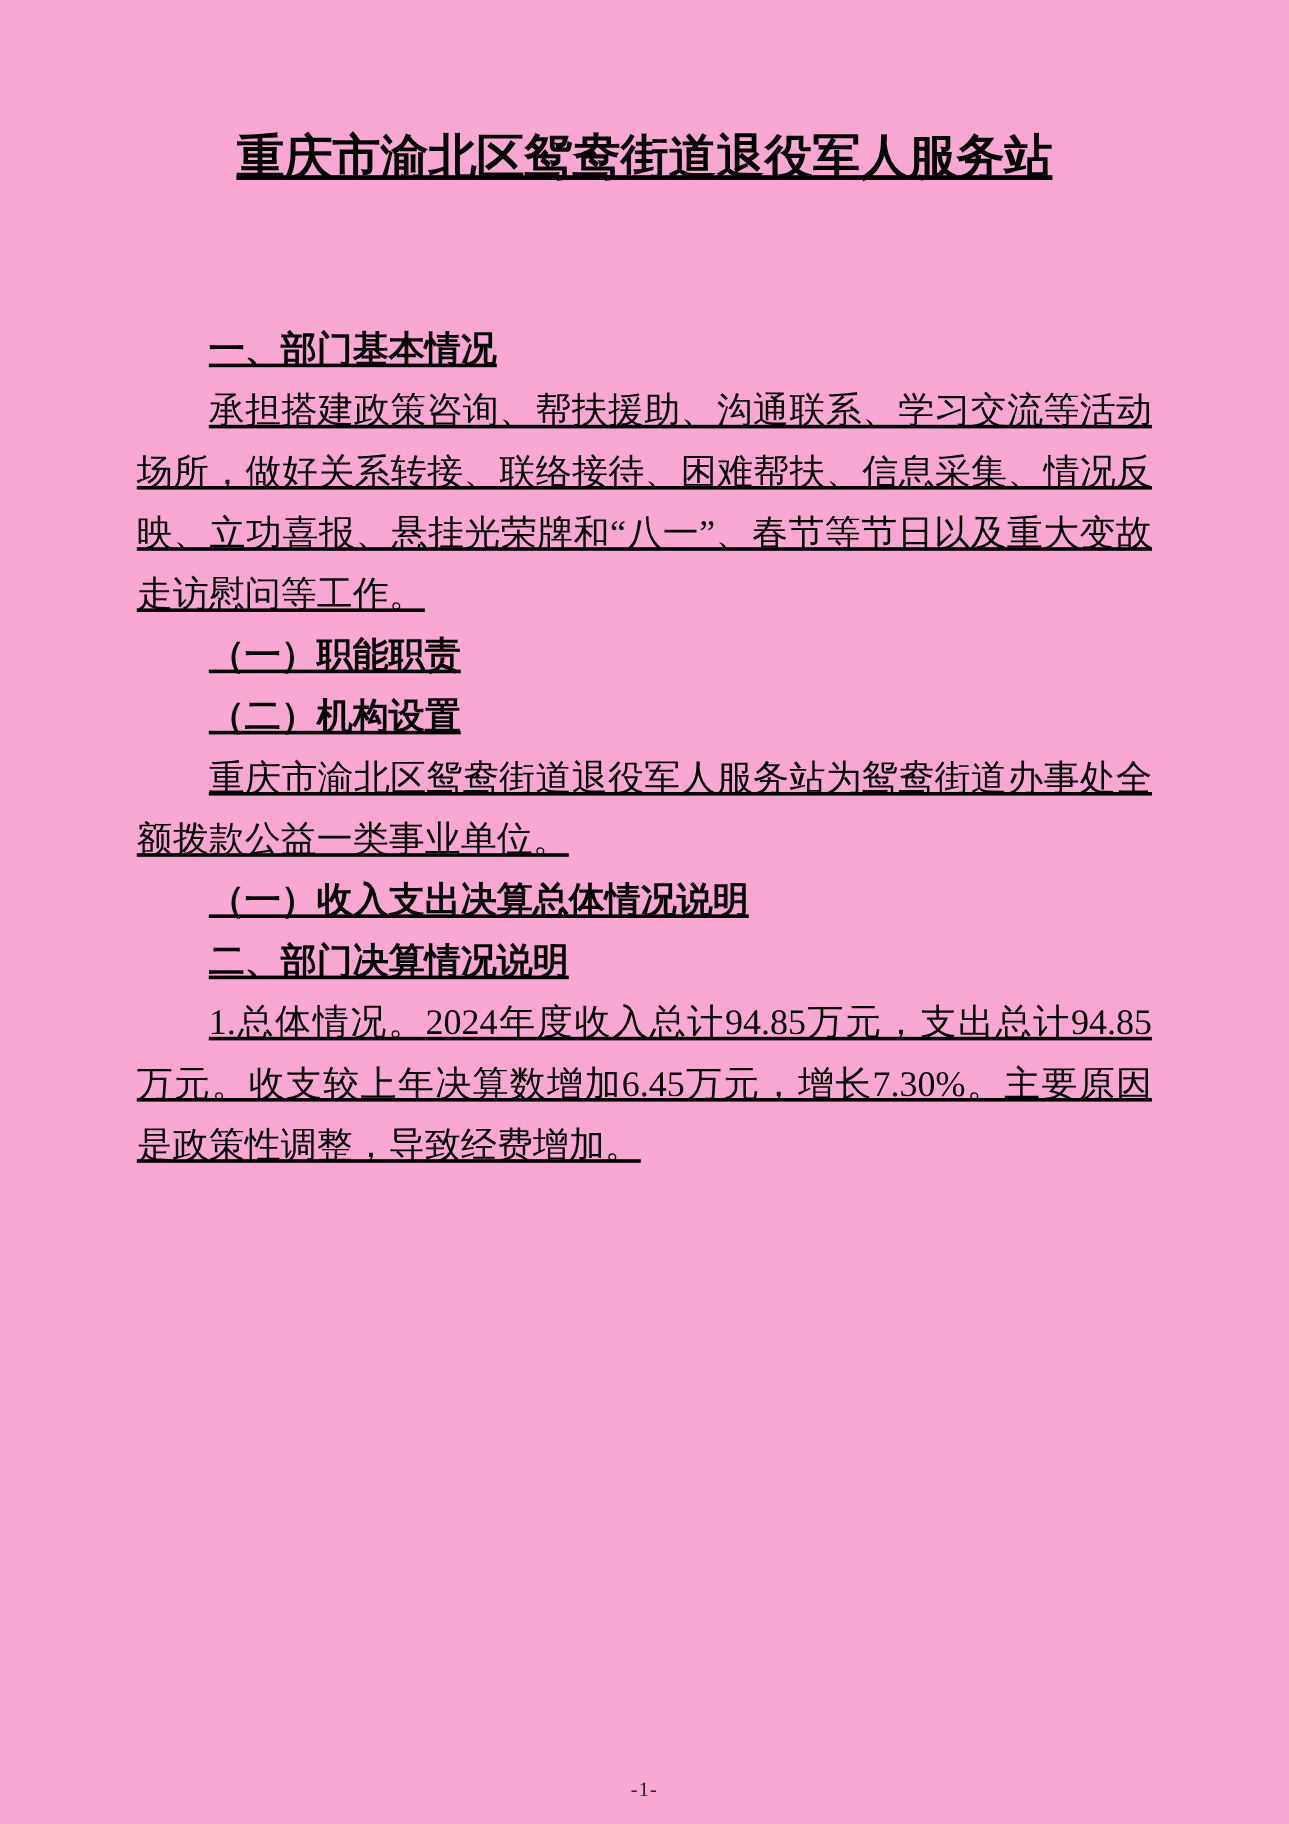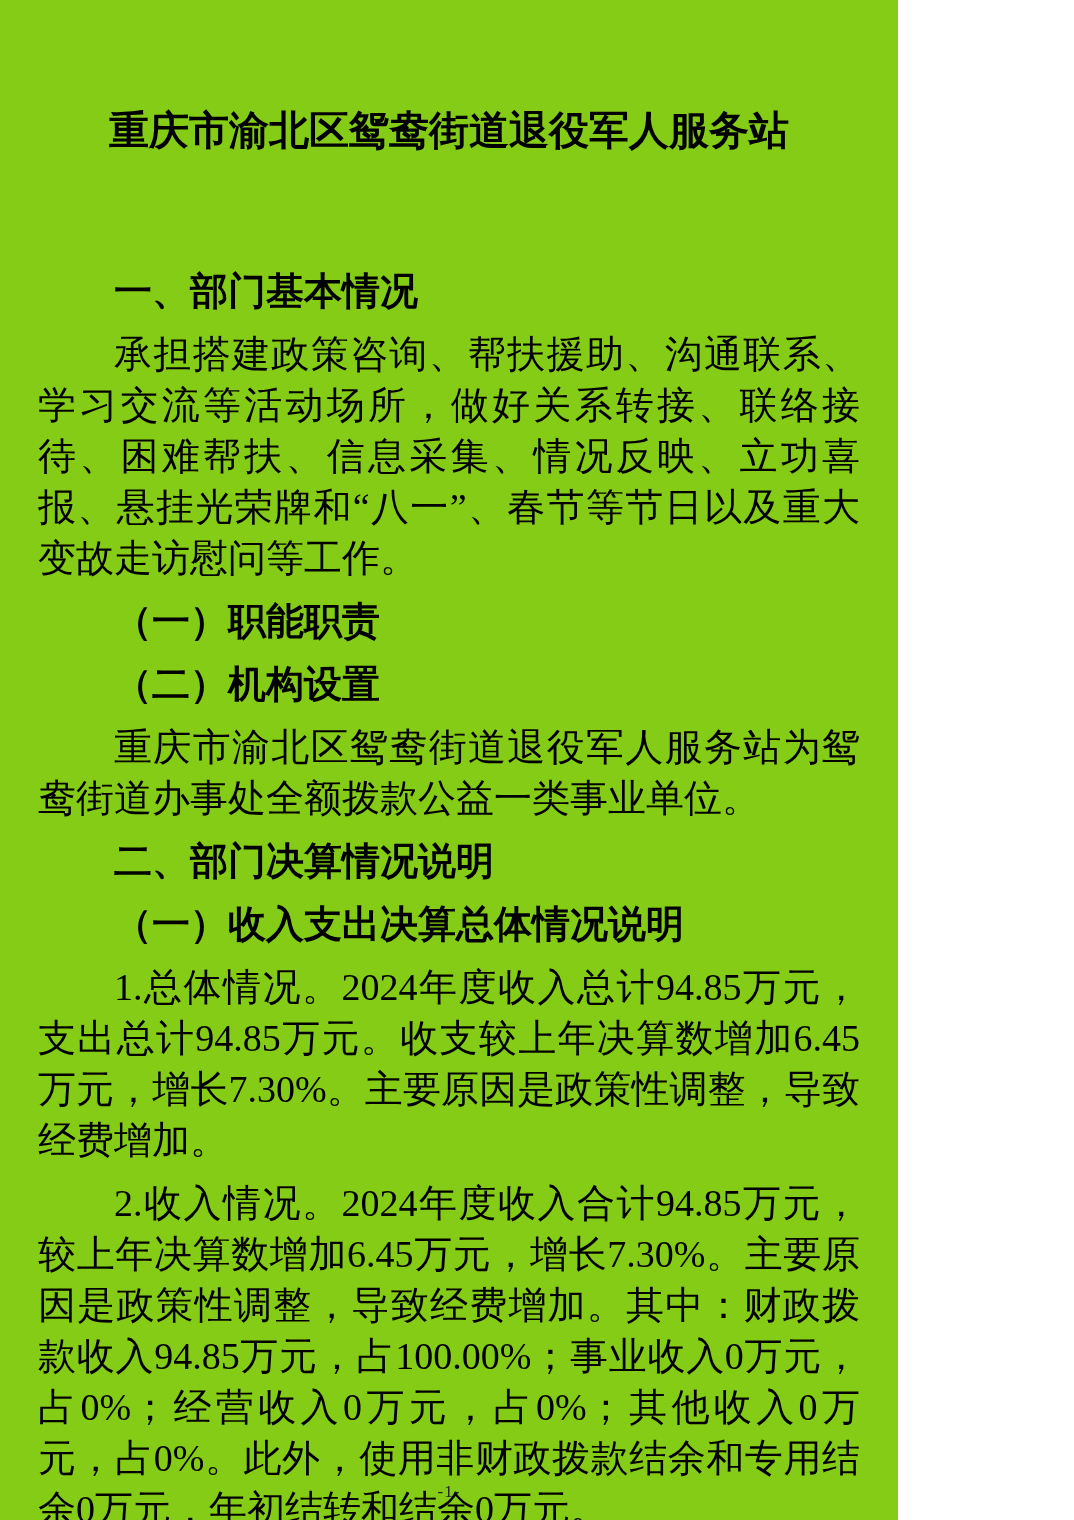--- a/index.html
+++ b/index.html
@@ -7,39 +7,40 @@
   body {
     width: 1074px;
     height: 1520px;
     background: #ffffff;
     color: #000000;
     font-family: "Liberation Serif", serif;
     overflow: hidden;
   }
   .page {
     position: relative;
-    width: 898px;
+    width: 1074px;
     height: 1520px;
-    background: #84cc16;
+    background: #f9a8d4;
+    text-decoration: underline;
   }
   .doc-title {
     padding-top: 104px;
     text-align: center;
     font-weight: 700;
     font-size: 40px;
     line-height: 54px;
     font-family: "Liberation Serif", serif;
   }
   .content {
     width: 846px;
     margin: 108px auto 0 auto;
   }
   .blk {
-    margin: 12px;
-    font-size: 38px;
+    margin: 0;
+    font-size: 30px;
     line-height: 51px;
     text-align: justify;
     text-indent: 2em;
     font-family: "Liberation Serif", serif;
     font-weight: 400;
   }
   .heading-1 {
     font-family: "Liberation Sans", sans-serif;
     font-weight: 700;
     text-align: left;
@@ -69,21 +70,20 @@
   <header class="doc-title">
     <div>重庆市渝北区鸳鸯街道退役军人服务站</div>
   </header>
 
   <main class="content">
     <p class="blk heading-1">一、部门基本情况</p>
     <p class="blk">承担搭建政策咨询、帮扶援助、沟通联系、学习交流等活动场所，做好关系转接、联络接待、困难帮扶、信息采集、情况反映、立功喜报、悬挂光荣牌和“八一”、春节等节日以及重大变故走访慰问等工作。</p>
     <p class="blk heading-2">（一）职能职责</p>
     <p class="blk heading-2">（二）机构设置</p>
     <p class="blk">重庆市渝北区鸳鸯街道退役军人服务站为鸳鸯街道办事处全额拨款公益一类事业单位。</p>
+    <p class="blk heading-2">（一）收入支出决算总体情况说明</p>
     <p class="blk heading-1">二、部门决算情况说明</p>
-    <p class="blk heading-2">（一）收入支出决算总体情况说明</p>
     <p class="blk">1.总体情况。2024年度收入总计94.85万元，支出总计94.85万元。收支较上年决算数增加6.45万元，增长7.30%。主要原因是政策性调整，导致经费增加。</p>
-    <p class="blk">2.收入情况。2024年度收入合计94.85万元，较上年决算数增加6.45万元，增长7.30%。主要原因是政策性调整，导致经费增加。其中：财政拨款收入94.85万元，占100.00%；事业收入0万元，占0%；经营收入0万元，占0%；其他收入0万元，占0%。此外，使用非财政拨款结余和专用结余0万元，年初结转和结余0万元。</p>
   </main>
 
   <footer class="page-number">-1-</footer>
 
 </div>
 
 </body></html>

